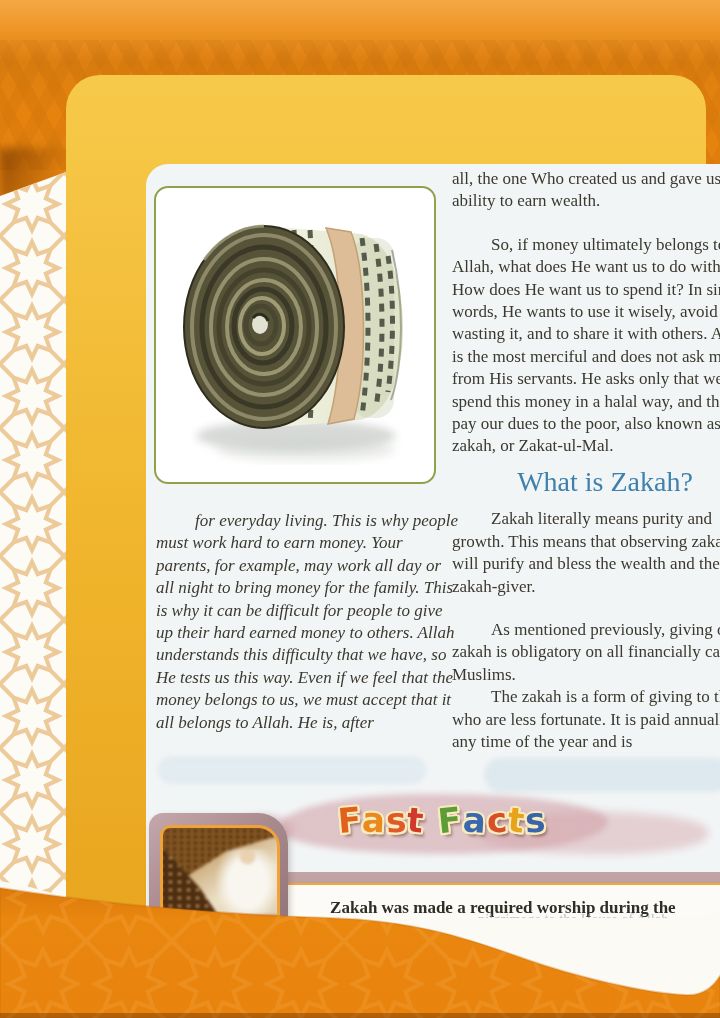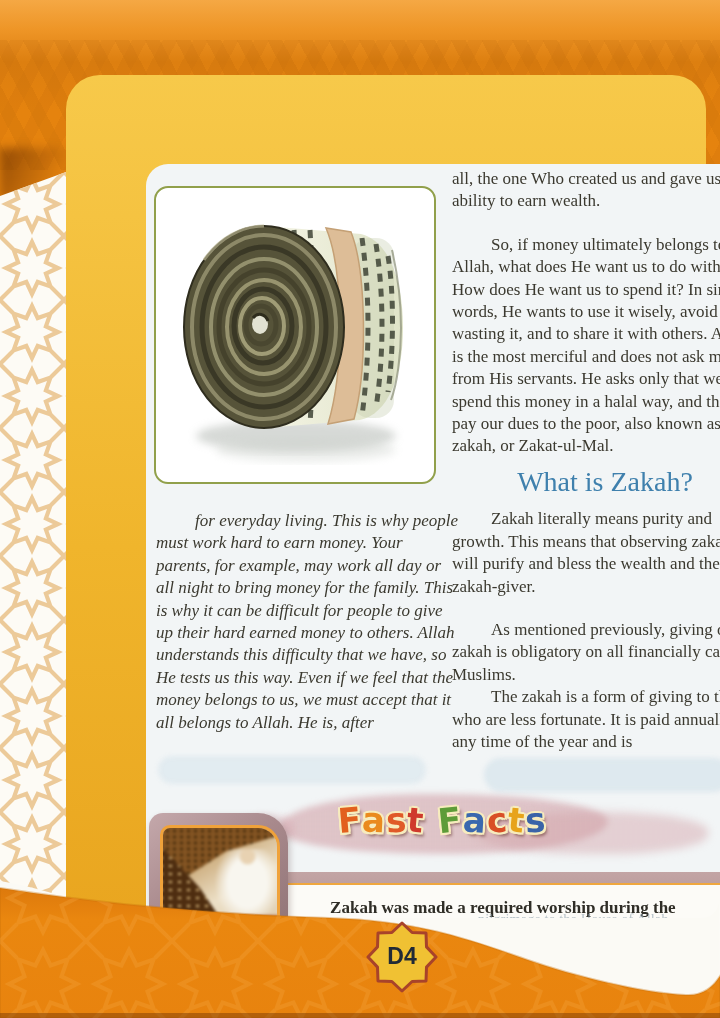--- a/index.html
+++ b/index.html
@@ -220,21 +220,15 @@
       <pattern id="wstars" width="86" height="86" patternUnits="userSpaceOnUse">
         <polygon points="77,43 61.5,50.6 67.5,67.5 50.6,61.5 43,77 35.4,61.5 18.5,67.5 24.5,50.6 9,43 24.5,35.4 18.5,18.5 35.4,24.5 43,9 50.6,24.5 67.5,18.5 61.5,35.4" fill="none" stroke="#f2a13a" stroke-width="4"></polygon>
         <path d="M0,0 L17,17 M86,0 L69,17 M0,86 L17,69 M86,86 L69,69" stroke="#f2a13a" stroke-width="4" fill="none"></path>
       </pattern>
     </defs>
     <path d="M0,26 C60,36 96,56 132,63 L700,63 C711,63 717,57 719,48 L720,163 L0,163 Z" fill="#fbfaf5"></path>
     <path d="M0,33 C110,50 230,60 330,63 C420,66 468,84 528,105 C574,121 642,138 686,140 C703,141 713,132 720,121 L720,163 L0,163 Z" fill="url(#wgrad)" stroke="#c96f08" stroke-opacity=".35" stroke-width="2"></path>
     <path d="M0,33 C110,50 230,60 330,63 C420,66 468,84 528,105 C574,121 642,138 686,140 C703,141 713,132 720,121 L720,163 L0,163 Z" fill="url(#wstars)" opacity=".35"></path>
   </svg>
 
-  <div class="badge">
-    <svg viewBox="0 0 72 72" width="72" height="72">
-      <polygon points="36,2 46.1,11.5 60,12 60.5,25.9 70,36 60.5,46.1 60,60 46.1,60.5 36,70 25.9,60.5 12,60 11.5,46.1 2,36 11.5,25.9 12,12 25.9,11.5" fill="#f0c133" stroke="#a8432a" stroke-width="3" stroke-linejoin="round"></polygon>
-    </svg>
-    <div class="badge-label">D4</div>
-  </div>
 
   <div class="bottom-edge"></div>
 </div>
 
 </body></html>

